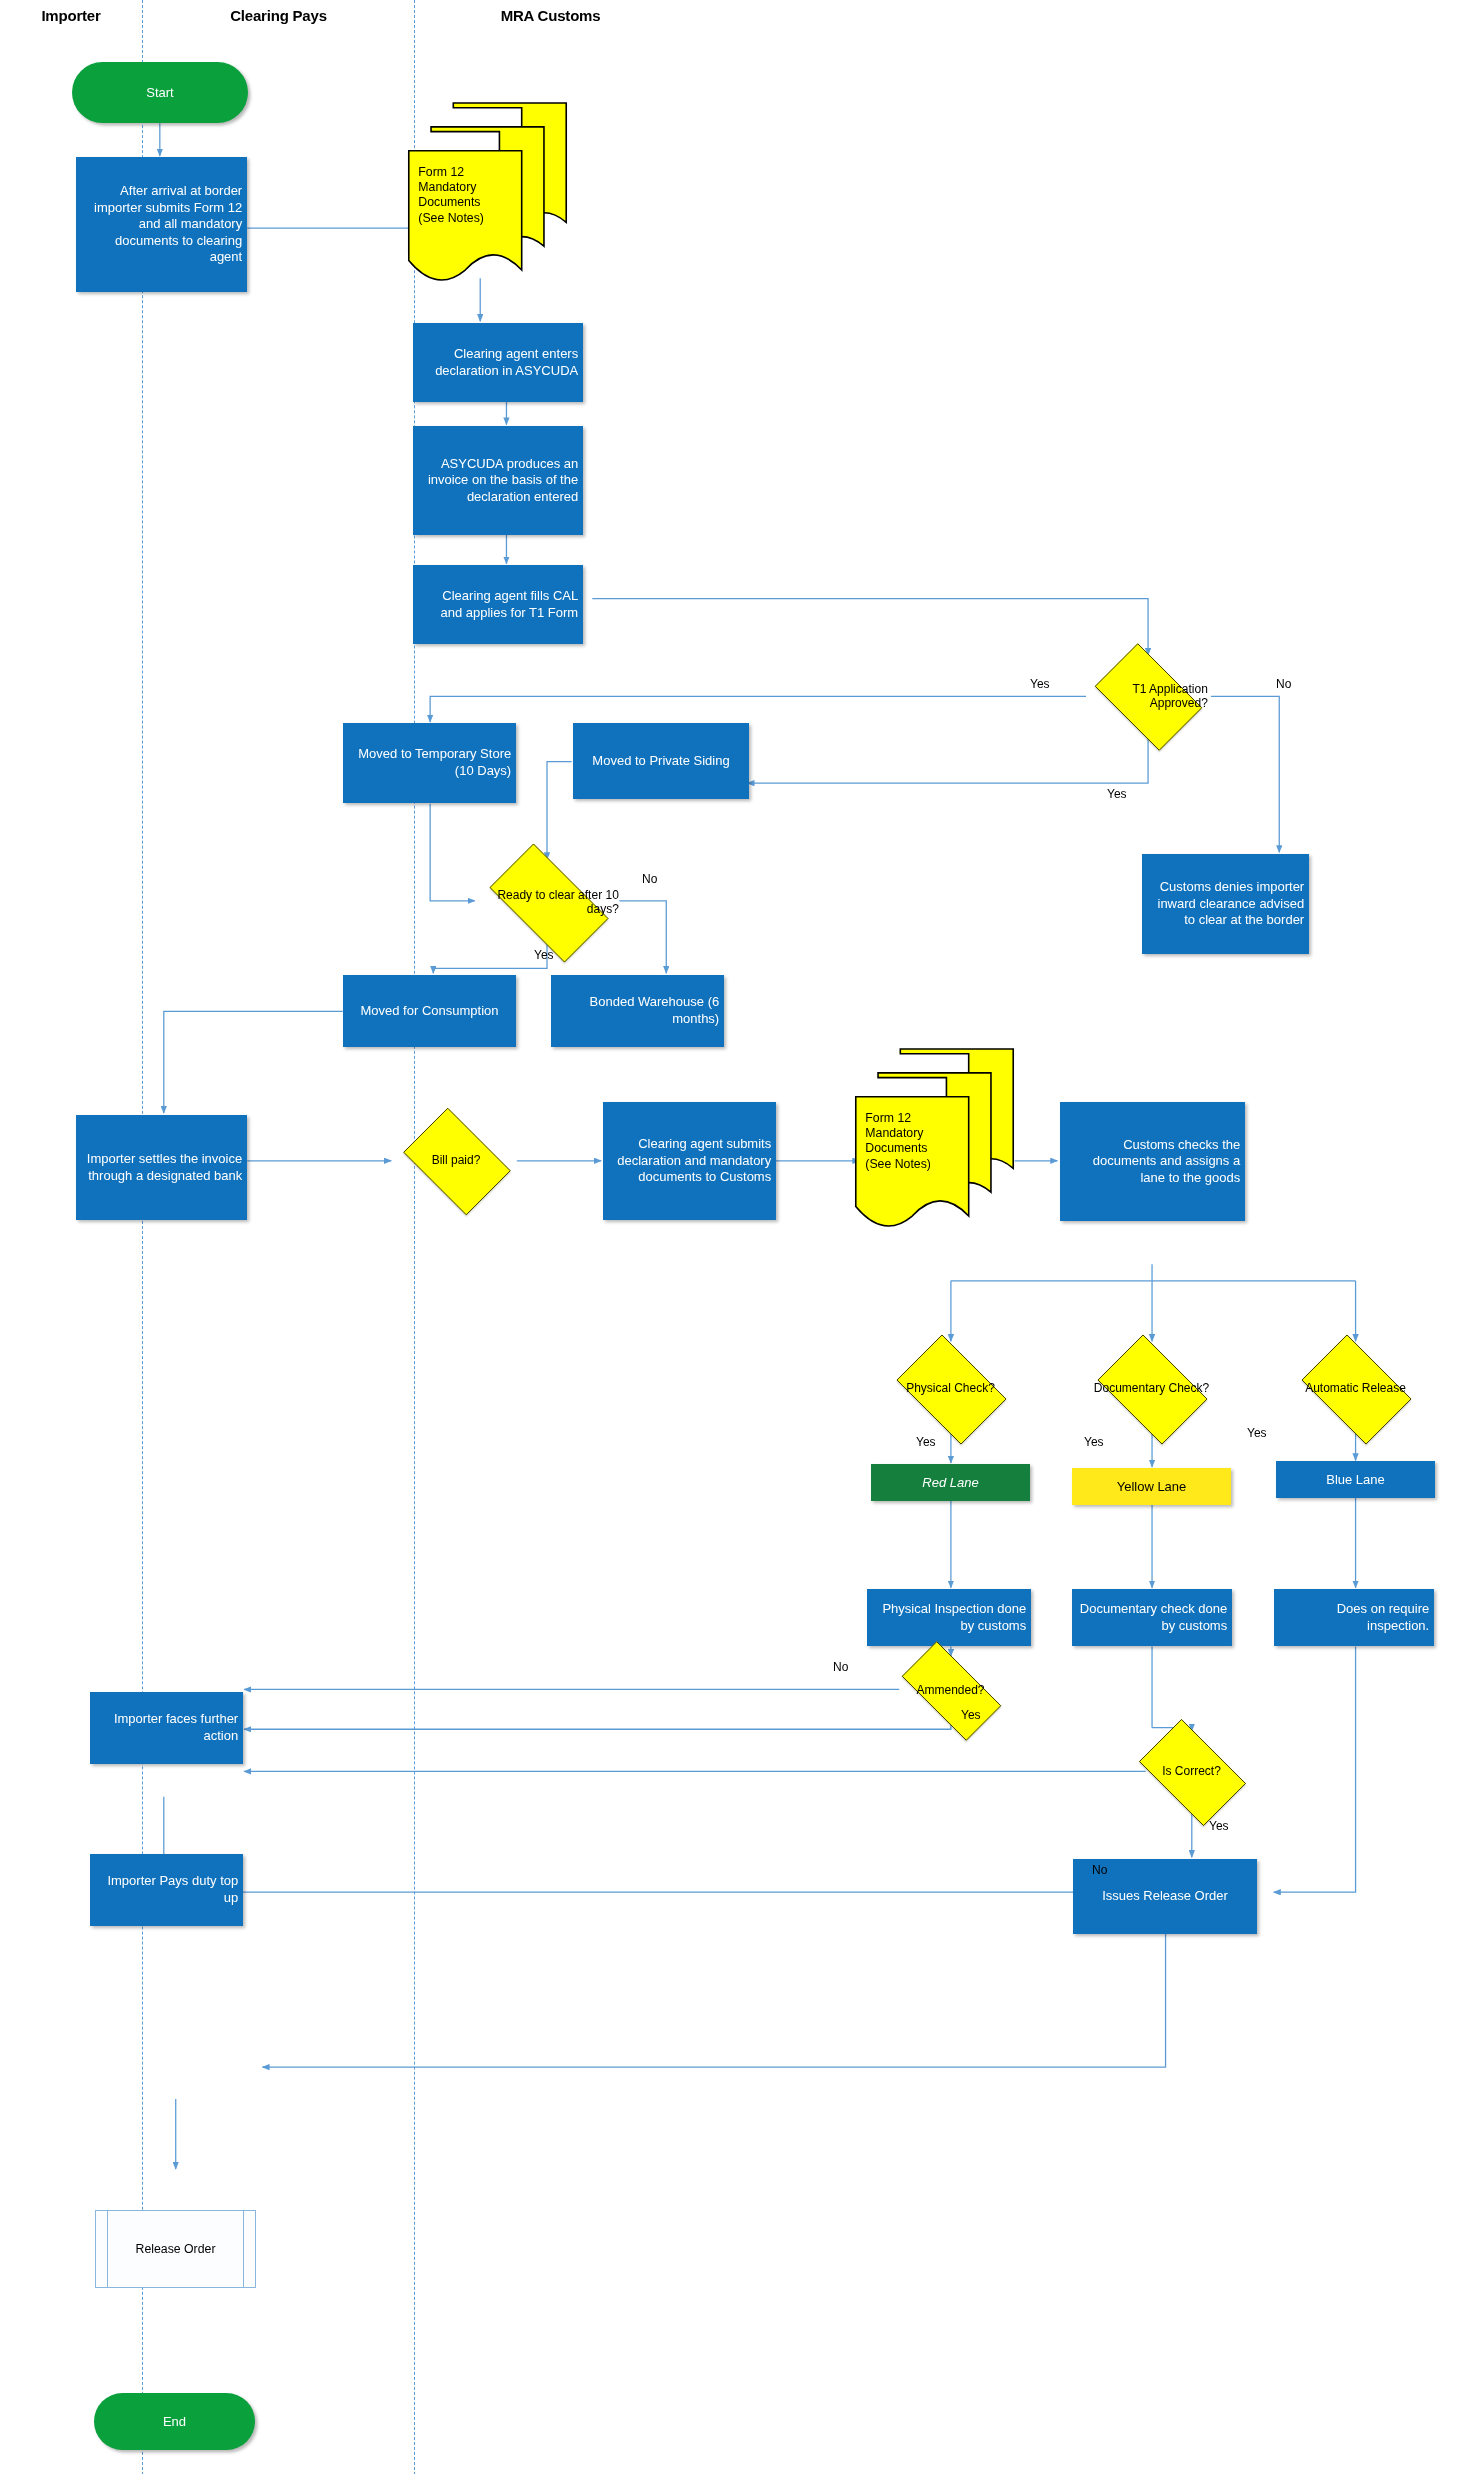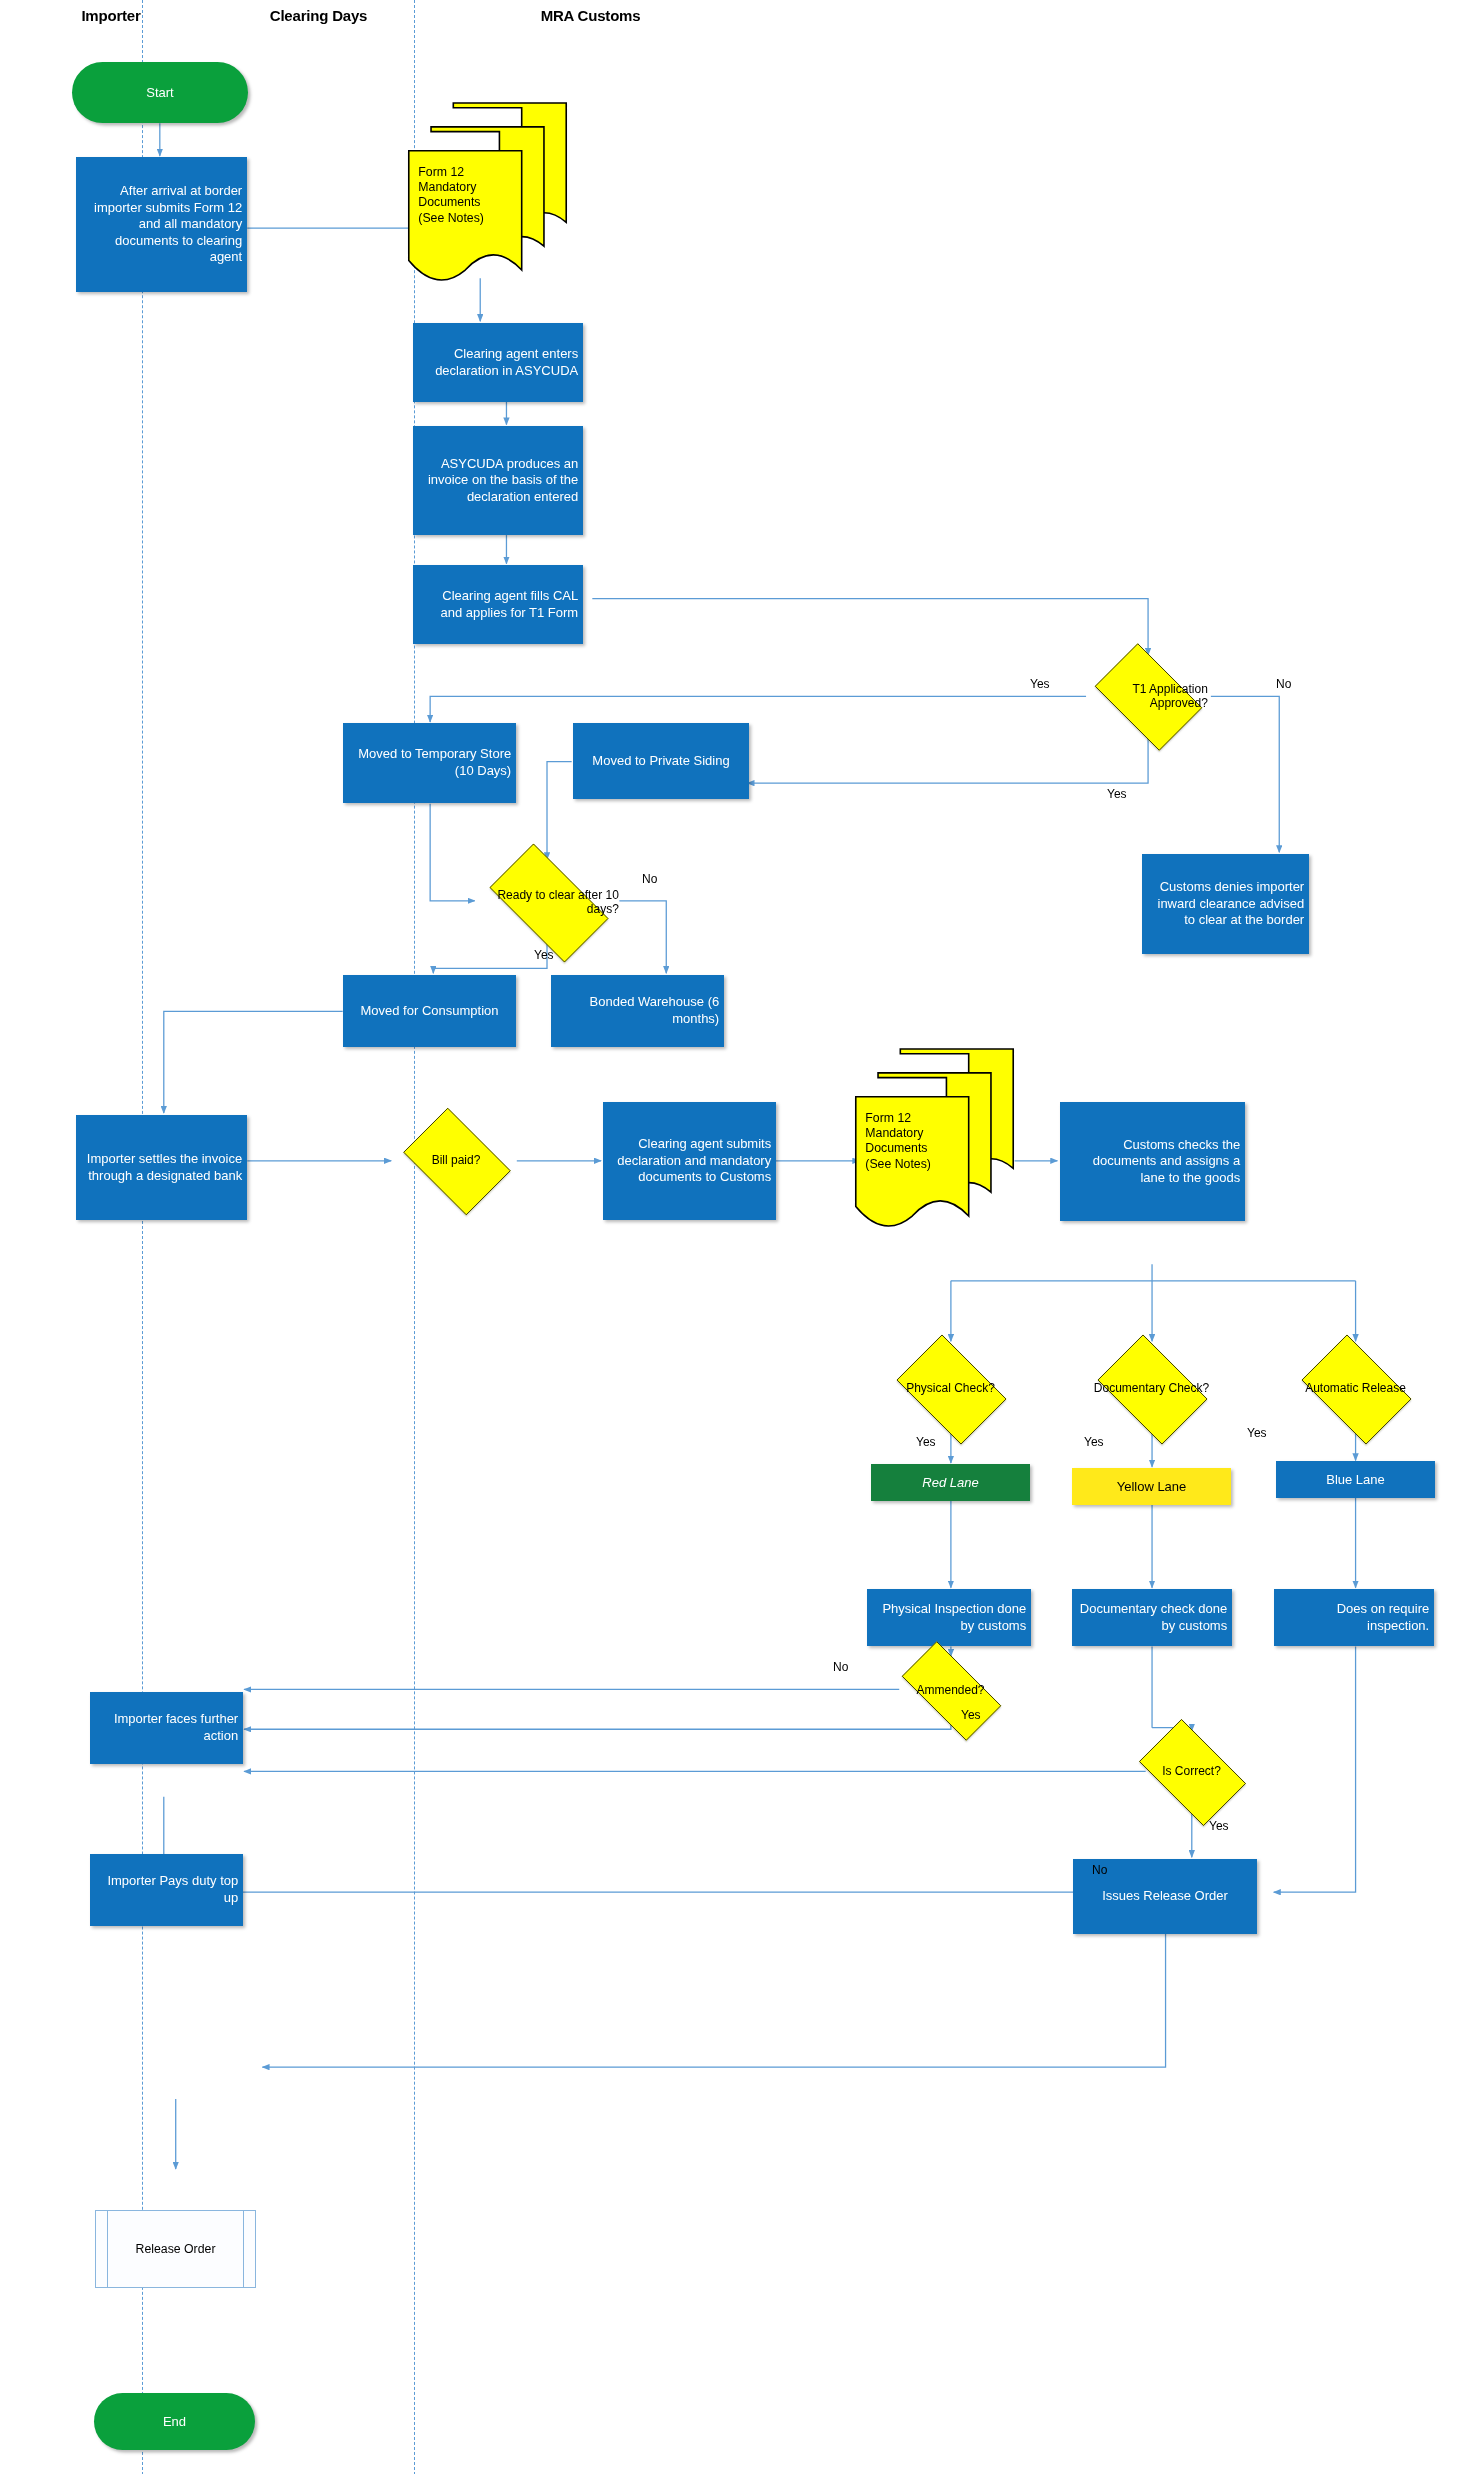--- a/index.html
+++ b/index.html
@@ -1,21 +1,21 @@
 <!DOCTYPE html>
 <html style="font-size:12.7px"><head>
 <meta charset="utf-8">
 <style>
   html,body{margin:0;padding:0;background:#ffffff;}
   body{font-family:"Liberation Sans","DejaVu Sans",sans-serif;}
   #canvas{position:relative;width:1482px;height:2475px;background:#fff;overflow:hidden;}
 
   .lane-title{
     position:absolute;font-weight:bold;font-size:15px;color:#000;
-    text-align:center;letter-spacing:-0.2px;padding-left:40px;
+    text-align:center;letter-spacing:-0.2px;
   }
   .lane-divider{
     position:absolute;width:0;border-left:1.6px dashed #5b9bd5;top:0;height:2475px;
   }
 
   .node{position:absolute;box-sizing:border-box;display:flex;align-items:center;justify-content:center;text-align:right;}
 
   .process{
     background:#1072bd;color:#ffffff;font-size:13px;line-height:1.28;
     padding:3.2px 4.8px;box-shadow:2.4px 2.4px 3.2px rgba(0,0,0,0.28);
@@ -60,21 +60,21 @@
 </style>
 </head>
 <body>
 
 <div id="canvas">
 
   <div class="lane-divider" style="left:142px;"></div>
   <div class="lane-divider" style="left:414px;"></div>
 
   <div class="lane-title" style="left:0px;top:7.2px;width:142px;">Importer</div>
-  <div class="lane-title" style="left:142px;top:7.2px;width:273px;">Clearing Days</div>
+  <div class="lane-title" style="left:142px;top:7.2px;width:273px;">Clearing Pays</div>
   <div class="lane-title" style="left:414px;top:7.2px;width:273px;">MRA Customs</div>
 
   <svg class="wires" viewBox="0 0 1864 3113">
     <defs>
       <marker id="ah" markerWidth="10" markerHeight="8" refX="9" refY="4" orient="auto" markerUnits="userSpaceOnUse">
         <path d="M0,0 L10,4 L0,8 z" fill="#5b9bd5"></path>
       </marker>
     </defs>
     <g stroke="#5b9bd5" stroke-width="1.6" fill="none">
 

